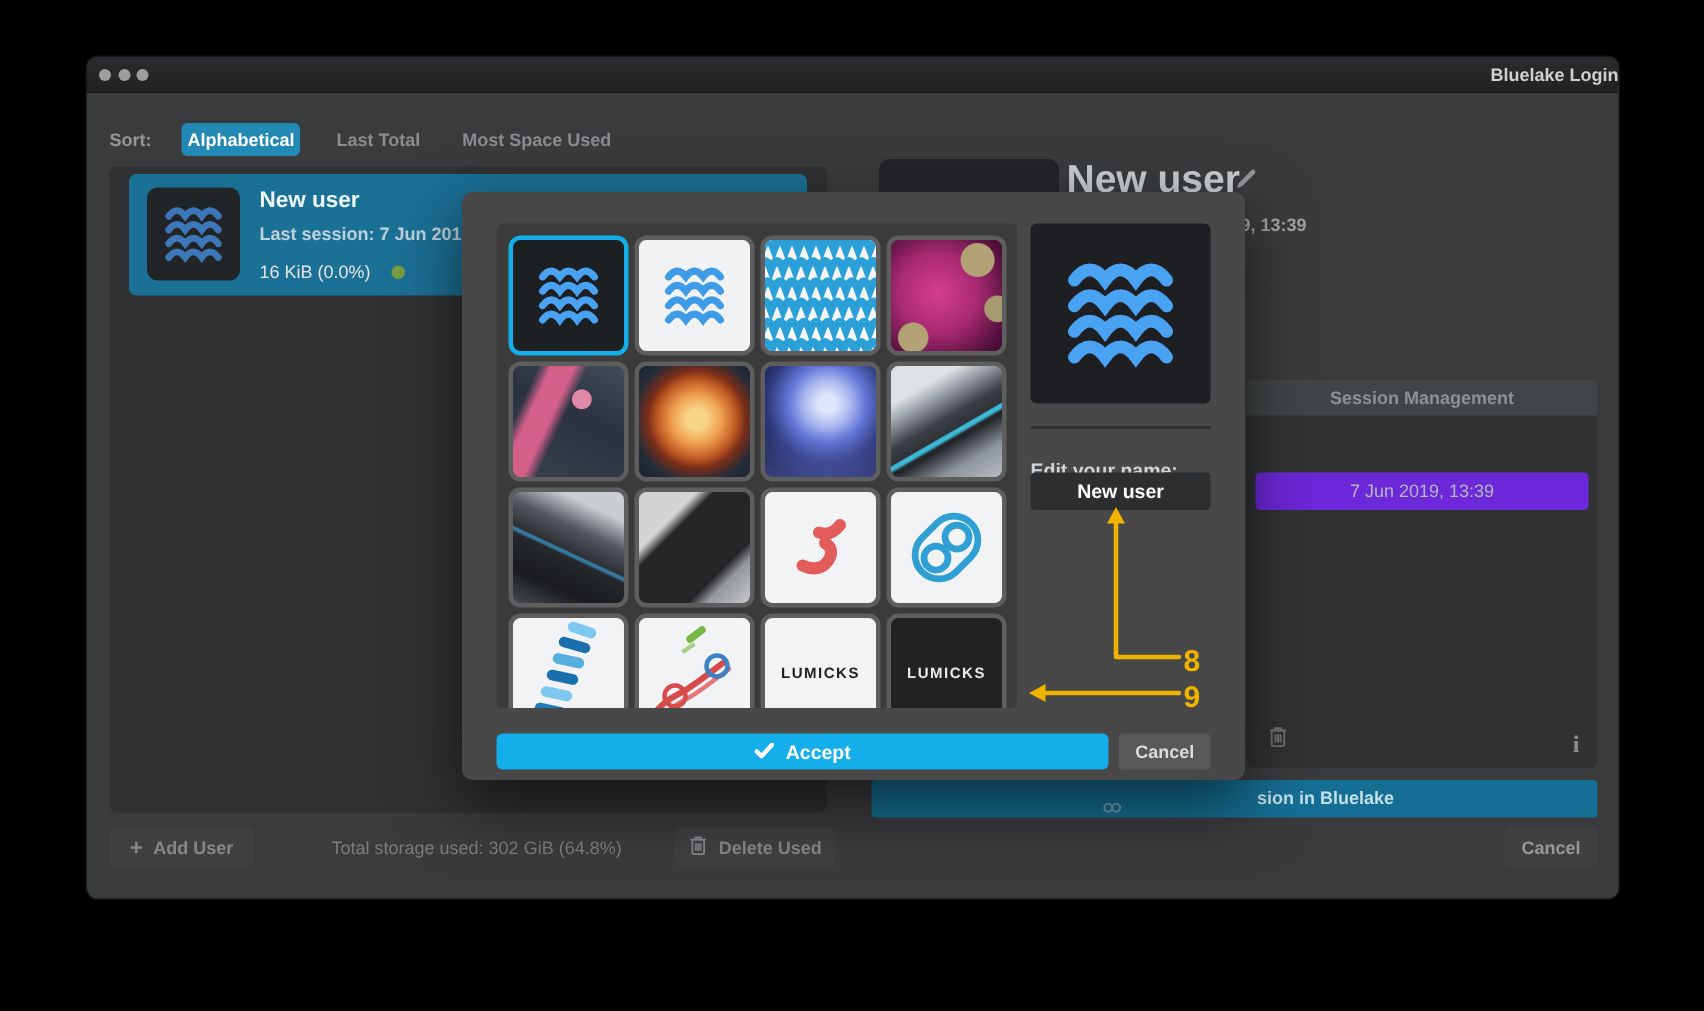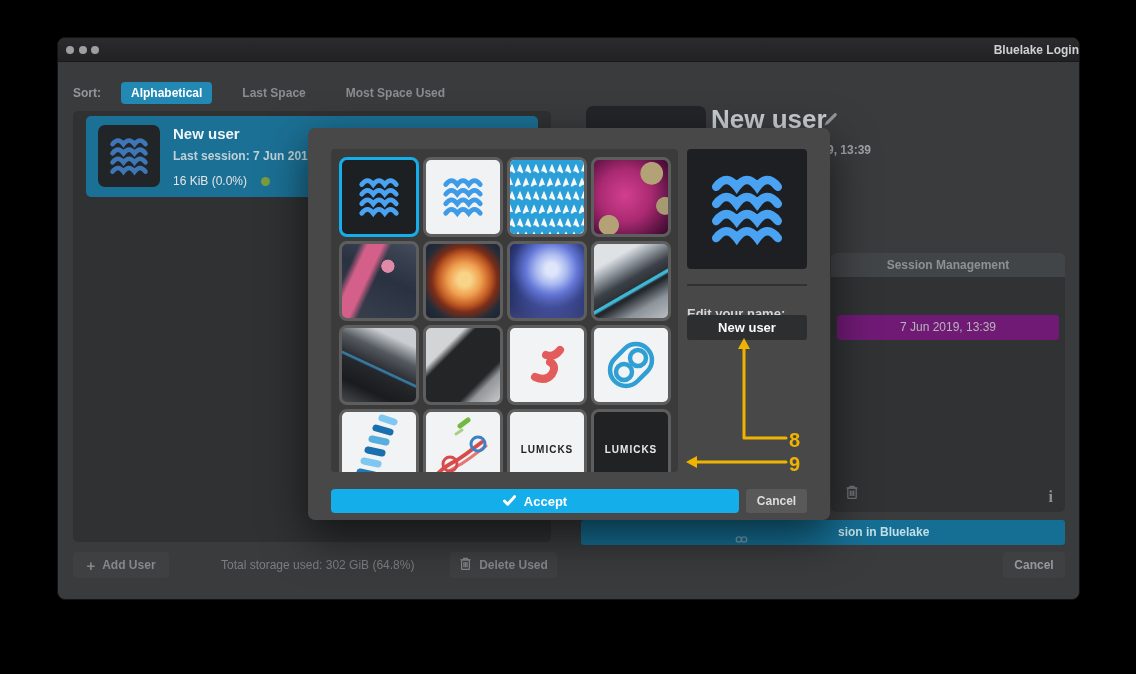--- a/index.html
+++ b/index.html
@@ -10,21 +10,21 @@
   #window{position:absolute;left:57px;top:37px;width:1023px;height:563px;background:#3a3b3d;
     border-radius:8px;border:1px solid #141414;overflow:hidden;}
   #titlebar{position:absolute;left:0;top:0;width:100%;height:24px;
     background:linear-gradient(#2b2b2d,#222224);border-bottom:1px solid #191919;}
   #titlebar .title{width:100%;text-align:right;line-height:24px;font-size:12px;color:#cfd0d1;font-weight:bold;}
   .tl{position:absolute;top:8px;width:8px;height:8px;border-radius:50%;background:#9d9ea0;}
 
   
   #sortbar{position:absolute;left:15px;top:44px;display:flex;align-items:center;gap:20px;height:22px;}
   #sortbar .sort-label{font-size:12px;font-weight:bold;color:#95989b;}
-  .chip{font-size:12px;font-weight:bold;color:#8a8d90;padding:4px 10px;border-radius:4px;}
+  .chip{font-size:12px;font-weight:bold;color:#8a8d90;padding:4px 4px;border-radius:4px;}
   .chip.selected{background:var(--chip-blue);color:#fff;}
 
   
   #user-list{position:absolute;left:15px;top:73px;width:478px;height:431px;background:#2f3133;border-radius:5px;}
   #user-row{position:absolute;left:13px;top:5px;width:452px;height:81px;background:var(--row-teal);border-radius:5px;}
   #user-row .avatar{position:absolute;left:12px;top:9px;width:62px;height:62px;background:#222527;border-radius:7px;
     display:flex;align-items:center;justify-content:center;color:var(--wave-blue-muted);}
   #user-row .avatar span{width:44px;height:44px;display:block;}
   #user-row .uname{position:absolute;left:87px;top:9px;font-size:15px;font-weight:bold;color:#eef5f8;}
   #user-row .usession{position:absolute;left:87px;top:33px;font-size:12px;font-weight:bold;color:#bdd2da;white-space:nowrap;}
@@ -42,21 +42,21 @@
 
   
   #detail-avatar{position:absolute;left:528px;top:68px;width:120px;height:120px;background:#232528;border-radius:7px;}
   #detail-title{position:absolute;left:653px;top:66px;font-size:26px;font-weight:bold;color:#c9ced2;}
   #detail-pencil{position:absolute;left:765px;top:73px;width:16px;height:16px;color:#94979a;}
   #detail-session{position:absolute;right:208px;top:105px;font-size:12px;font-weight:bold;color:#9fa2a5;white-space:nowrap;}
   #session-panel{position:absolute;left:773px;top:215px;width:234px;height:259px;background:#303234;border-radius:5px;}
   #session-header{height:24px;background:#424547;border-radius:5px 5px 0 0;text-align:center;line-height:24px;
     font-size:12px;font-weight:bold;color:#8e9193;}
   #lm-header{margin-top:12px;text-align:center;font-size:12px;font-weight:bold;color:#8e9193;}
-  #lm-row{position:absolute;left:6px;top:62px;width:222px;height:25px;background:#701a75;border-radius:3px;
+  #lm-row{position:absolute;left:6px;top:62px;width:222px;height:25px;background:#6d28d9;border-radius:3px;
     text-align:center;line-height:25px;font-size:12px;color:#b4b7b9;}
   #session-trash{position:absolute;left:14px;bottom:8px;color:#6f7274;}
   #session-info{position:absolute;right:12px;bottom:6px;font-family:"Liberation Serif",serif;font-weight:bold;
     font-size:16px;color:#8e9193;}
   #bluelake-btn{position:absolute;left:523px;top:482px;width:484px;height:25px;background:var(--bluelake-teal);
     border-radius:3px;padding-left:36px;}
   #bluelake-btn .lbl{position:absolute;left:257px;top:0;line-height:25px;font-size:12px;font-weight:bold;color:#c2dfe9;}
   #bluelake-btn .link{position:absolute;left:153px;top:9px;color:#6f9fb4;}
 
   
@@ -125,21 +125,21 @@
   <div id="titlebar">
     <div class="tl" style="left:8px"></div>
     <div class="tl" style="left:20.5px"></div>
     <div class="tl" style="left:33px"></div>
     <div class="title">Bluelake Login</div>
   </div>
 
   <div id="sortbar">
     <span class="sort-label">Sort:</span>
     <span class="chip selected">Alphabetical</span>
-    <span class="chip">Last Space</span>
+    <span class="chip">Last Total</span>
     <span class="chip">Most Space Used</span>
   </div>
 
   <div id="user-list">
     <div id="user-row">
       <div class="avatar">
           <span><svg viewBox="0 0 48 48" width="100%" height="100%" fill="none" stroke="currentColor" stroke-width="5" stroke-linecap="round">
               <path d="M6 11 Q12 3 18 11 Q24 3 30 11 Q36 3 42 11"></path>
               <path d="M6 21 Q12 13 18 21 Q24 13 30 21 Q36 13 42 21"></path>
               <path d="M6 31 Q12 23 18 31 Q24 23 30 31 Q36 23 42 31"></path>

